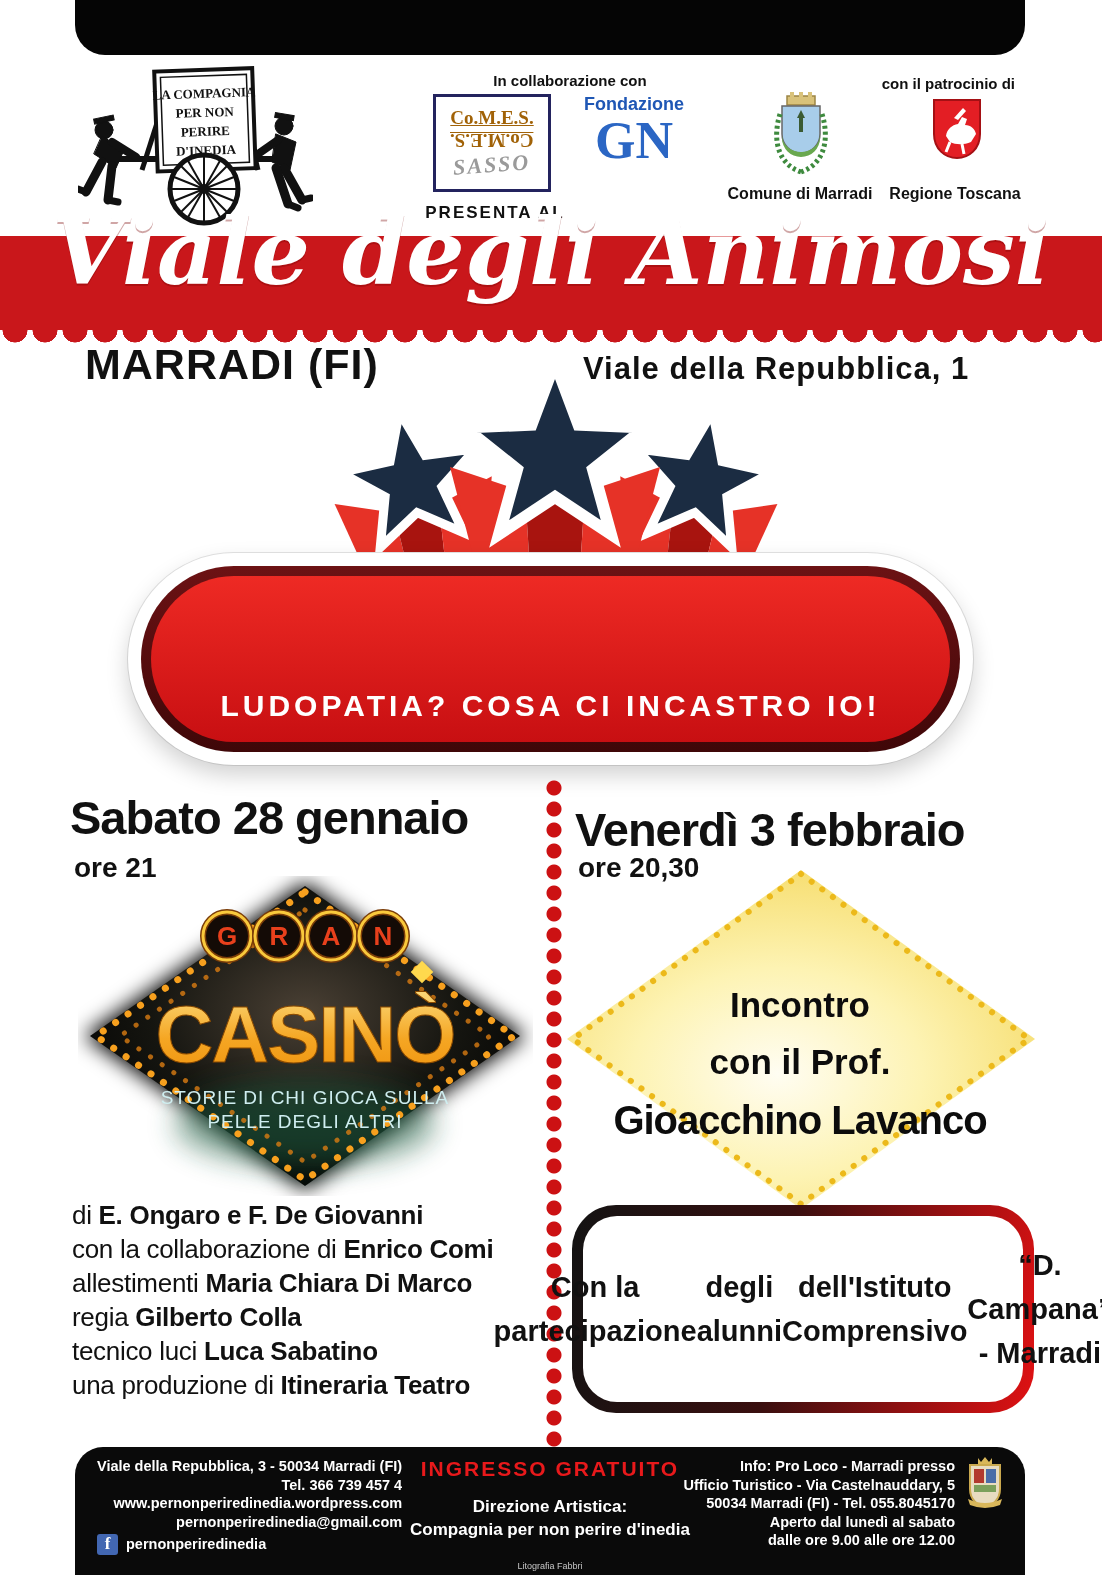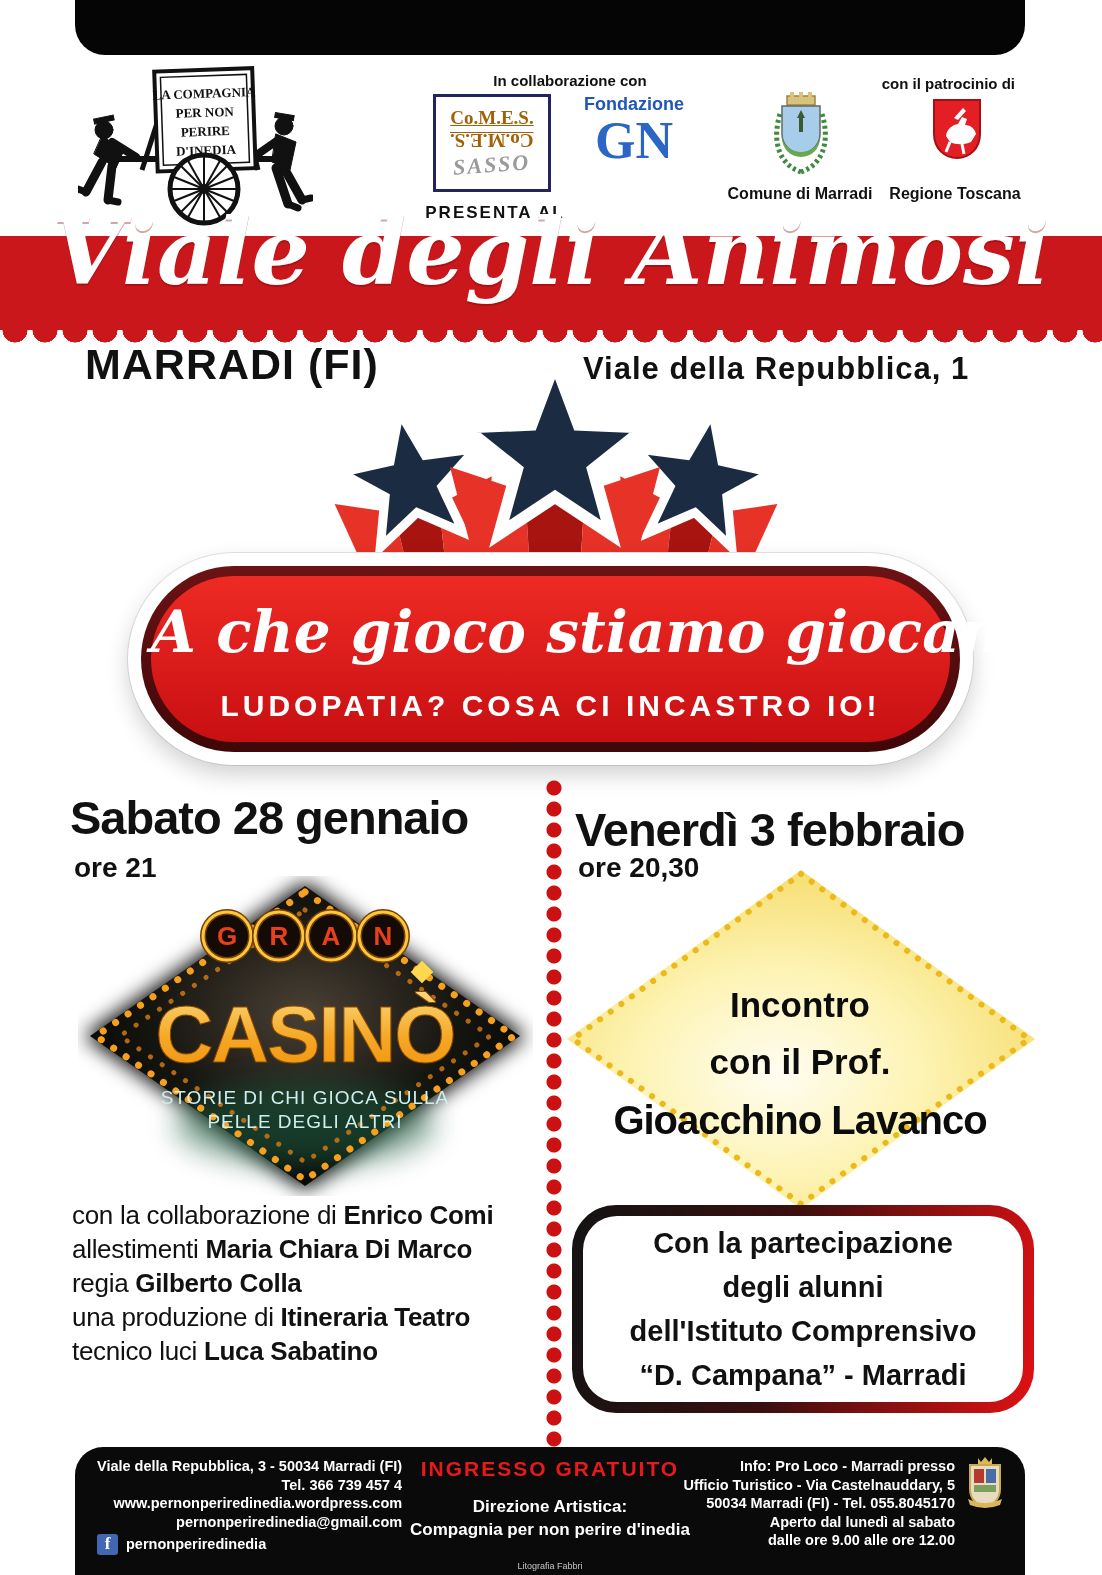--- a/index.html
+++ b/index.html
@@ -64,21 +64,21 @@
 
   
   .diam-text{left:600px;top:985px;width:400px;text-align:center;color:#0c0c0c;}
   .diam-l1{font-size:35px;font-weight:600;}
   .diam-l2{font-size:35px;font-weight:600;margin-top:17px;}
   .diam-l3{font-size:40px;font-weight:bold;margin-top:16px;letter-spacing:-1px;white-space:nowrap;}
 
   
   .part-wrap{left:572px;top:1205px;width:462px;height:208px;border-radius:44px;
      background:linear-gradient(100deg,#131313,#3a0f0f 45%,#e01113);box-sizing:border-box;padding:11px;}
-  .part-inner{width:100%;height:100%;background:#fff;border-radius:34px;display:flex;flex-direction:column;
+  .part-inner{width:100%;height:100%;background:#fff;border-radius:34px;display:flex;flex-direction:row;
      align-items:center;justify-content:center;font-size:29px;font-weight:bold;line-height:44px;text-align:center;}
 
   
   .footer{left:75px;top:1447px;width:950px;height:128px;background:#0a0a0a;border-radius:28px 28px 0 0;color:#fff;}
   .f-left{position:absolute;left:22px;top:10px;font-size:14.5px;line-height:18.5px;font-weight:600;text-align:right;}
   .fb-row{display:flex;align-items:center;gap:8px;margin-top:3px;}
   .fb-icon{width:21px;height:21px;background:#4267b2;border-radius:3px;display:flex;align-items:center;
      justify-content:center;color:#fff;font-family:"Liberation Serif",serif;font-weight:bold;font-size:17px;}
   .f-center{position:absolute;left:320px;top:10px;width:310px;text-align:center;}
   .ingresso{color:#e8191b;font-size:21px;font-weight:bold;letter-spacing:2px;}
@@ -200,21 +200,20 @@
         <use href="#starburst"></use>
       </g>
     <g transform="translate(265,0)">
         <use href="#starburst"></use>
       </g>
   </svg>
 
   <div class="abs pill">
     <div class="pill-ring">
       <div class="pill-inner">
-        <div class="pill-title">A che gioco stiamo giocando</div>
         <div class="pill-sub">LUDOPATIA? COSA CI INCASTRO IO!</div>
       </div>
     </div>
   </div>
 
   <div class="abs divider"></div>
 
   <div class="abs date-big" style="left:70px;top:790px">Sabato 28 gennaio</div>
   <div class="abs time" style="left:74px;top:852px">ore 21</div>
 
@@ -264,25 +263,26 @@
           <text x="305" y="69" text-anchor="middle" font-size="26" font-weight="bold" fill="#e8401c" font-family="Liberation Sans,sans-serif">N</text>
         </g>
     </g>
     <rect x="336" y="88" width="16" height="16" transform="rotate(45 344 96)" fill="#ffd94d"></rect>
     <text x="227" y="186" text-anchor="middle" font-size="80" font-weight="bold" font-family="Liberation Sans,sans-serif" fill="url(#goldgrad)" stroke="#8a4a00" stroke-width="1" letter-spacing="-2">CASINÒ</text>
     <text x="227" y="228" text-anchor="middle" font-size="19" fill="#cfeef0" letter-spacing="1" font-family="Liberation Sans,sans-serif">STORIE DI CHI GIOCA SULLA</text>
     <text x="227" y="252" text-anchor="middle" font-size="19" fill="#cfeef0" letter-spacing="1" font-family="Liberation Sans,sans-serif">PELLE DEGLI ALTRI</text>
   </svg>
 
   <div class="abs credits">
+    <div><span>di </span><b>E. Ongaro e F. De Giovanni</b></div>
     <div><span>con la collaborazione di </span><b>Enrico Comi</b></div>
     <div><span>allestimenti </span><b>Maria Chiara Di Marco</b></div>
     <div><span>regia </span><b>Gilberto Colla</b></div>
+    <div><span>tecnico luci </span><b>Luca Sabatino</b></div>
     <div><span>una produzione di </span><b>Itineraria Teatro</b></div>
-    <div><span>tecnico luci </span><b>Luca Sabatino</b></div>
   </div>
 
   <div class="abs date-big" style="left:575px;top:802px">Venerdì 3 febbraio</div>
   <div class="abs time" style="left:578px;top:852px">ore 20,30</div>
 
   <svg class="abs" style="left:563px;top:866px" width="477" height="347" viewBox="0 0 477 347">
     <defs>
       <radialGradient id="ygrad" cx="45%" cy="60%" r="62%">
         <stop offset="0%" stop-color="#fffdf2"></stop>
           <stop offset="50%" stop-color="#fdf3b3"></stop>

